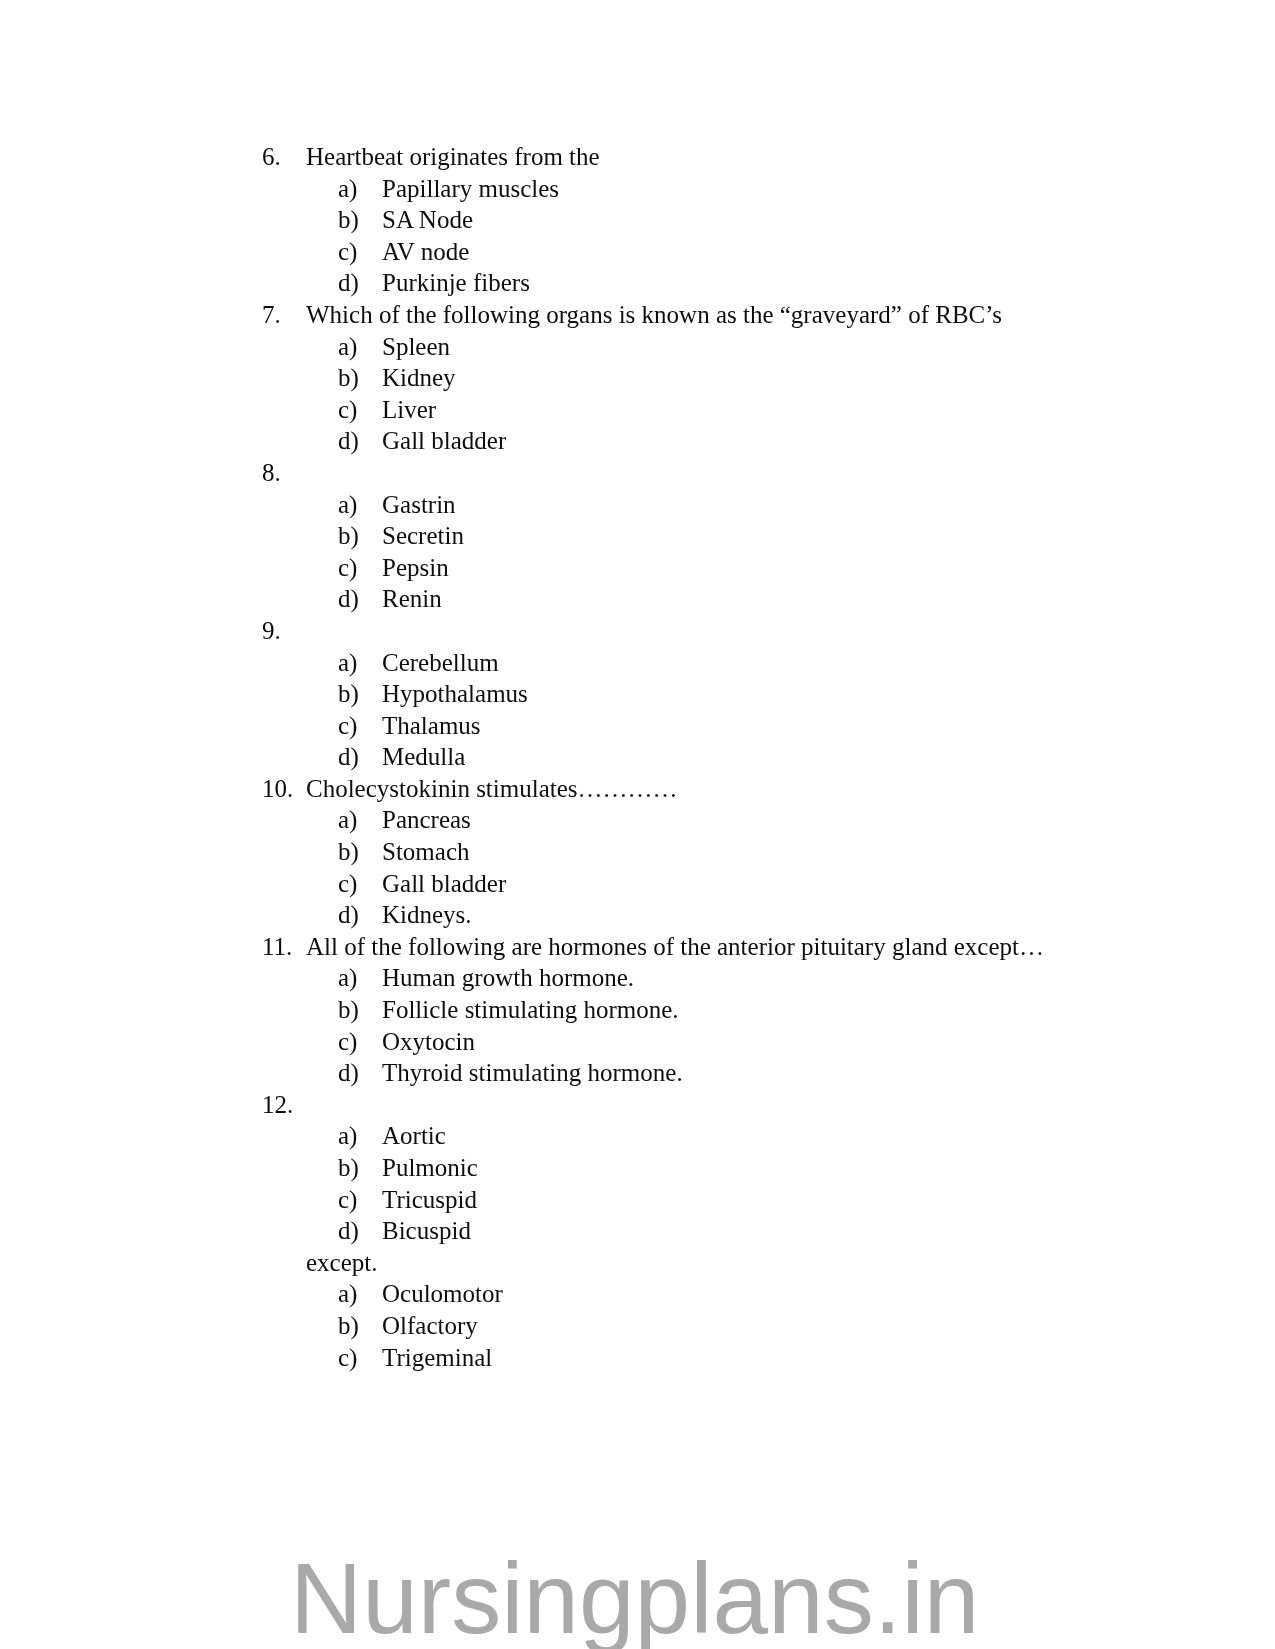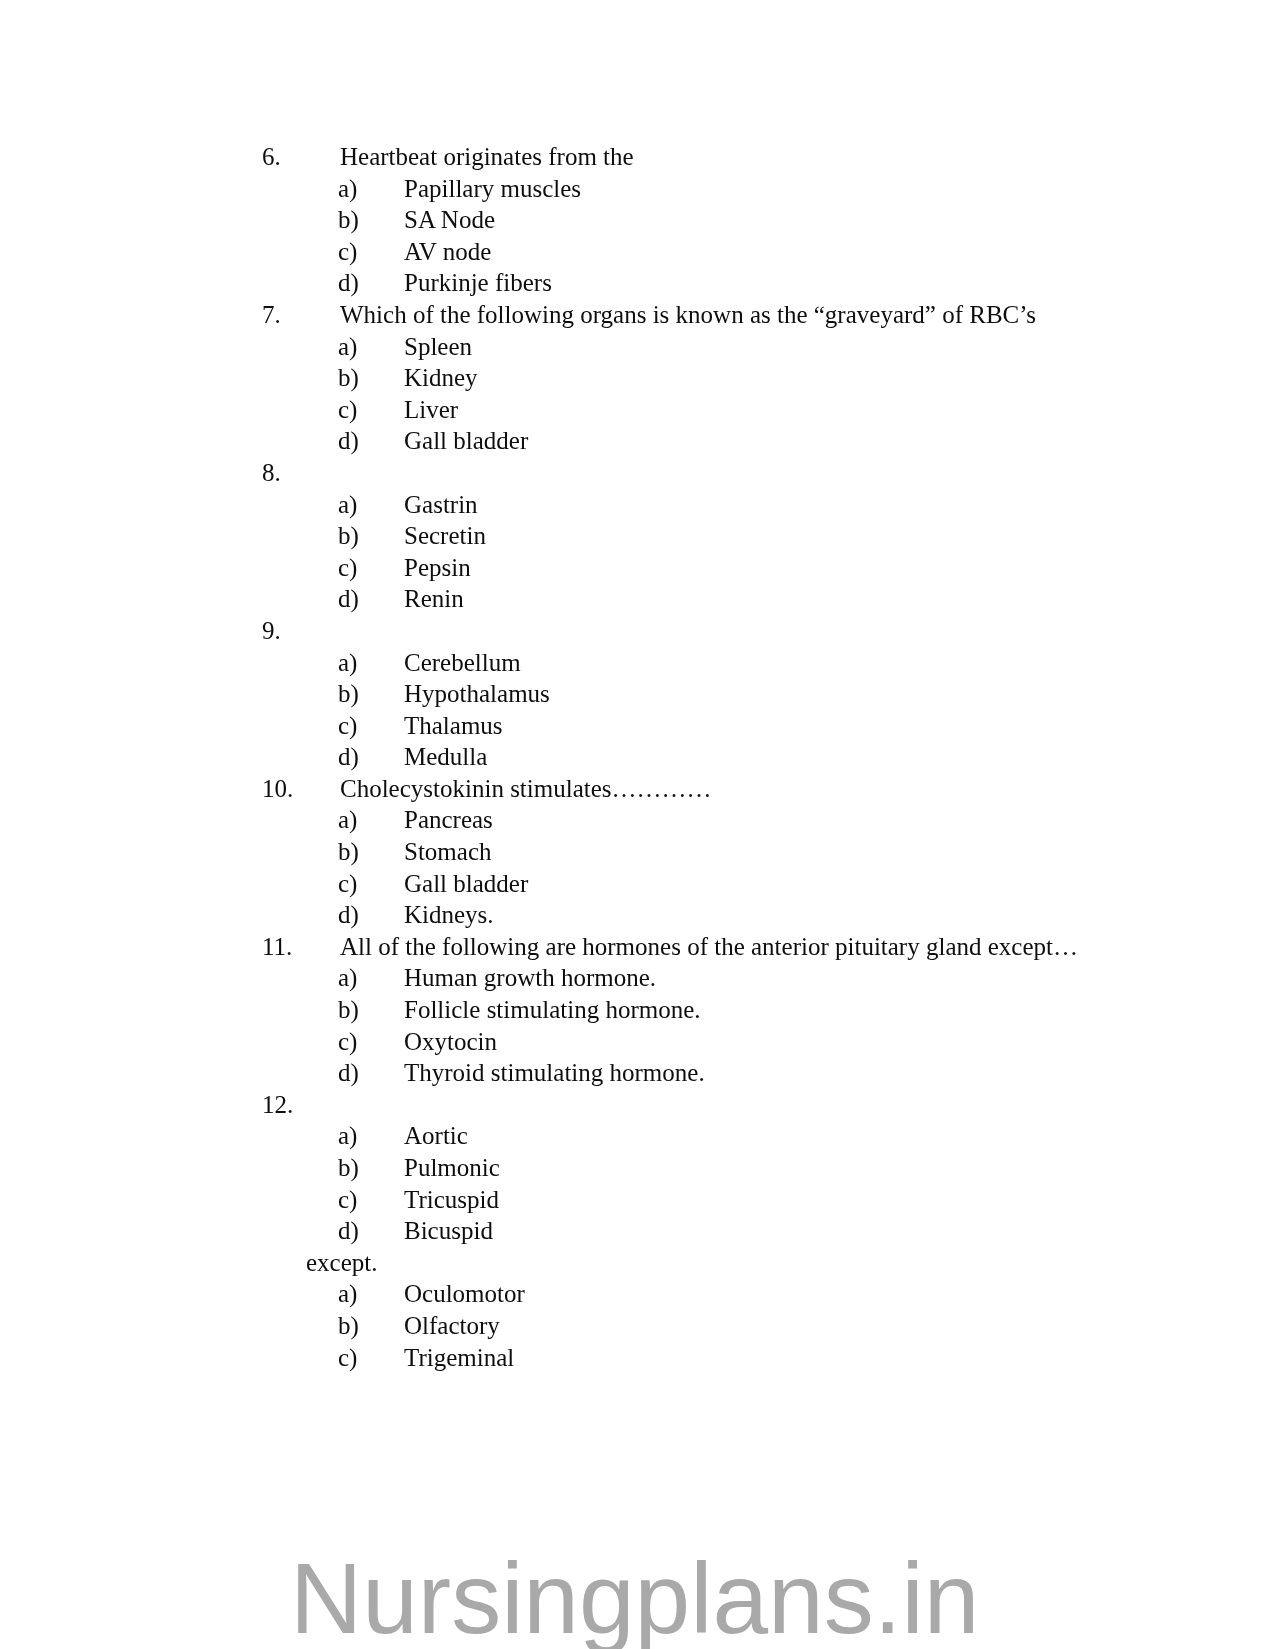--- a/index.html
+++ b/index.html
@@ -16,25 +16,25 @@
   .content {
     position: absolute;
     left: 262px;
     top: 141px;
     width: 900px;
     font-size: 25px;
     line-height: 31.6px;
   }
   .row { display: flex; white-space: pre; }
   .q-num { flex: 0 0 44px; }
-  .q-text { flex: 0 0 auto; margin-left: 34px; }
+  .q-text { flex: 0 0 auto; }
   .cont-row { padding-left: 44px; }
   .opt-row { padding-left: 76px; }
   .opt-letter { flex: 0 0 44px; }
-  .opt-text { flex: 0 0 auto; margin-left: 22px; }
+  .opt-text { flex: 0 0 auto; }
   .watermark {
     position: absolute;
     left: 290px;
     top: 1541px;
     font-family: "Liberation Sans", "DejaVu Sans", sans-serif;
     font-size: 100px;
     color: #a9a9a9;
     white-space: nowrap;
   }
 </style>

